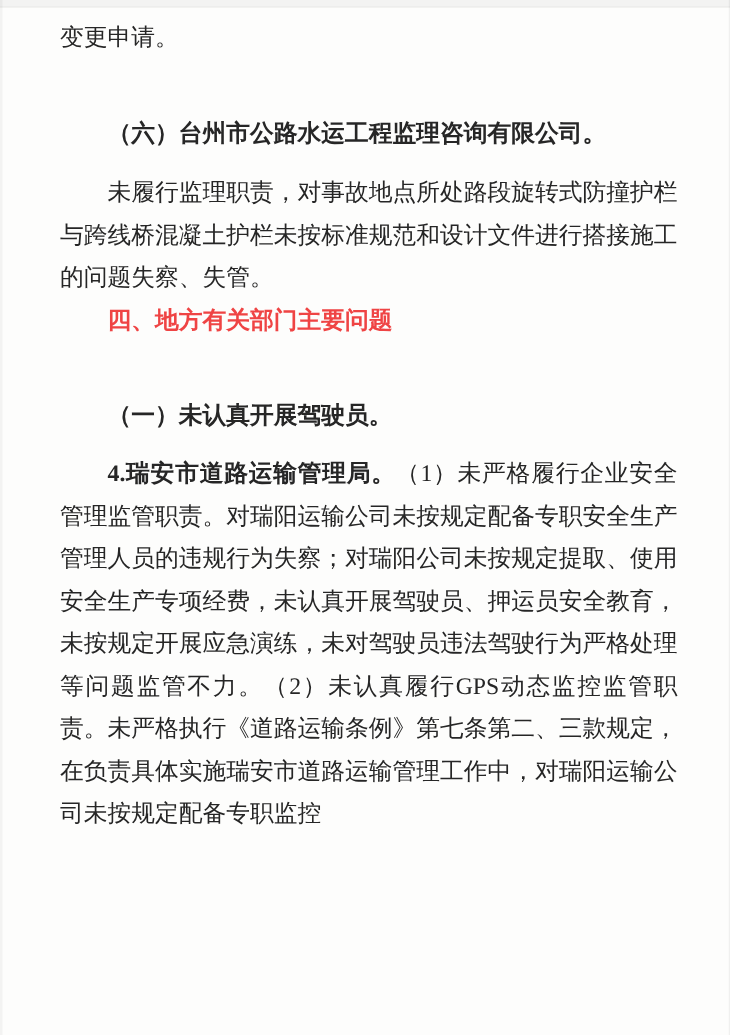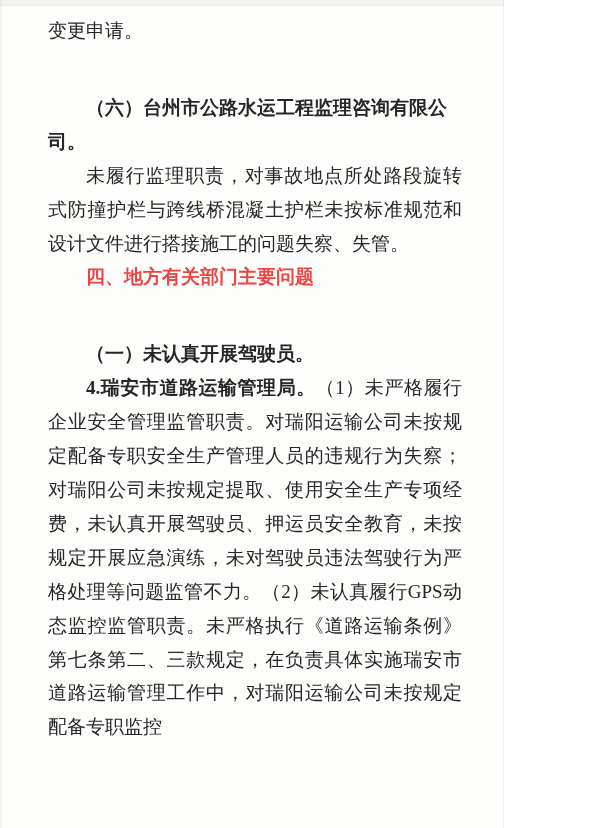--- a/index.html
+++ b/index.html
@@ -7,21 +7,21 @@
     padding: 0;
     background: #ffffff;
   }
   body {
     width: 604px;
     height: 828px;
     overflow: hidden;
   }
   .page {
     position: relative;
-    width: 504px;
+    width: 584px;
     height: 828px;
     box-sizing: border-box;
     background: #fdfdfc;
     padding: 14px 42px 0 48px;
     overflow: hidden;
     font-family: "Liberation Serif", "DejaVu Serif", serif;
     font-size: 19px;
     line-height: 33.9px;
     color: #262626;
   }
@@ -44,20 +44,21 @@
     width: 1px;
     background: rgba(0,0,0,0.05);
   }
   p { margin: 0; }
   .cont {
     text-align: justify;
   }
   .body {
     text-align: justify;
     text-indent: 2em;
+    margin-top: 13px;
   }
   .h-serif {
     text-indent: 2em;
     font-weight: 700;
     margin-top: 43px;
   }
   .h-sans {
     text-indent: 2em;
     font-weight: 700;
     font-family: "Liberation Sans", "DejaVu Sans", sans-serif;

